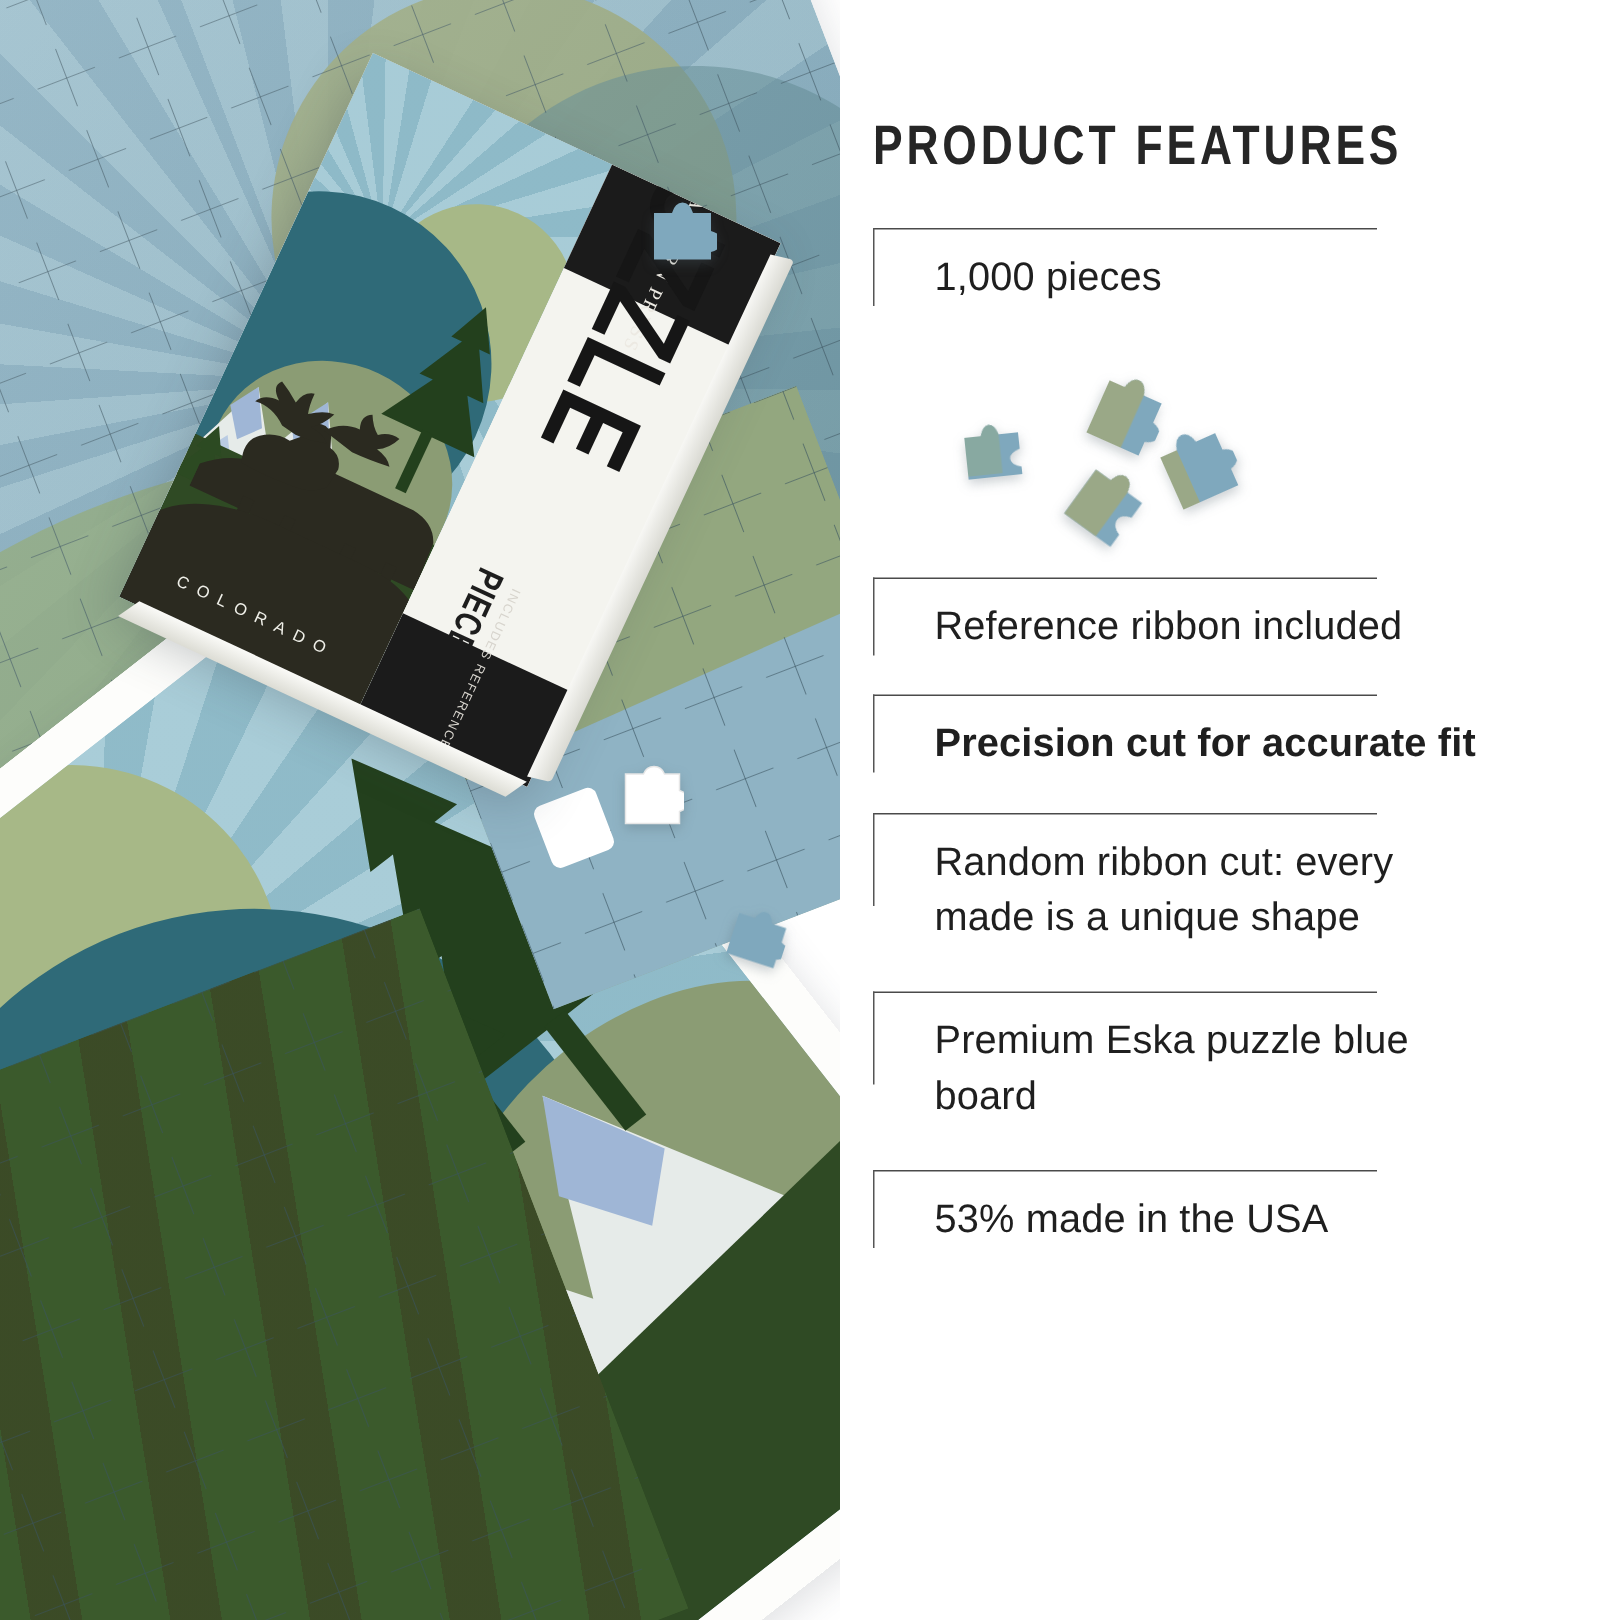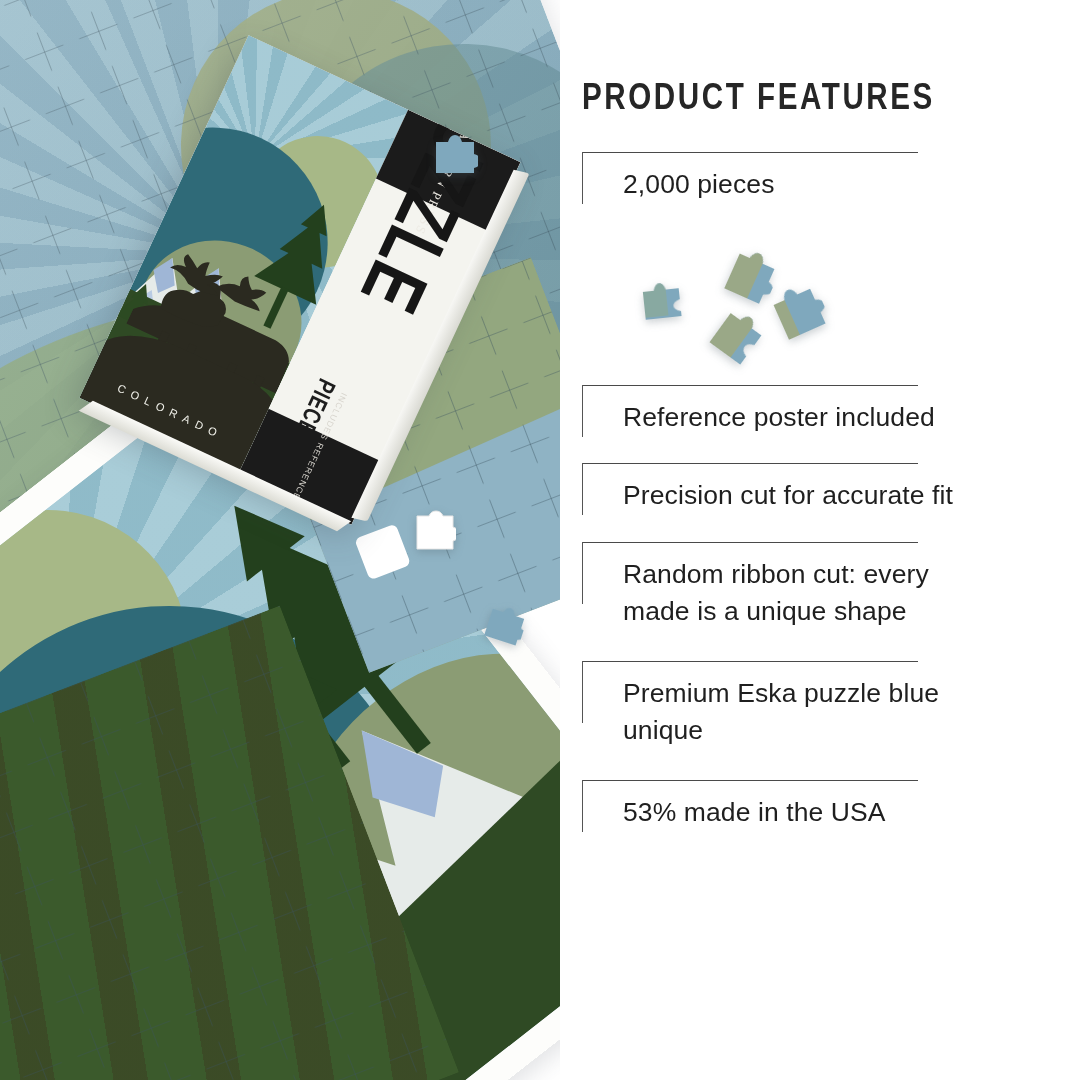--- a/index.html
+++ b/index.html
@@ -279,45 +279,45 @@
     </svg>
   </div>
 
   <div id="panel">
 
     <div id="ptitle">PRODUCT FEATURES</div>
 
     <div class="feat" style="top:152px;">
       <div class="rule"></div>
       <div class="tick"></div>
-      <div class="txt">2,000 pieces</div>
+      <div class="txt">1,000 pieces</div>
     </div>
 
     <div class="feat" style="top:385px;">
       <div class="rule"></div>
       <div class="tick"></div>
-      <div class="txt">Reference poster included</div>
+      <div class="txt">Reference ribbon included</div>
     </div>
 
     <div class="feat" style="top:463px;">
       <div class="rule"></div>
       <div class="tick"></div>
-      <div class="txt" style="width:400px;">Precision cut for accurate fit</div>
+      <div class="txt" style="width:400px;font-weight:bold;">Precision cut for accurate fit</div>
     </div>
 
     <div class="feat" style="top:542px;">
       <div class="rule"></div>
       <div class="tick" style="height:62px;"></div>
       <div class="txt" style="width:335px;">Random ribbon cut: every made is a unique shape</div>
     </div>
 
     <div class="feat" style="top:661px;">
       <div class="rule"></div>
       <div class="tick" style="height:62px;"></div>
-      <div class="txt" style="width:320px;">Premium Eska puzzle blue unique</div>
+      <div class="txt" style="width:320px;">Premium Eska puzzle blue board</div>
     </div>
 
     <div class="feat" style="top:780px;">
       <div class="rule"></div>
       <div class="tick"></div>
       <div class="txt">53% made in the USA</div>
     </div>
   </div>
 
   <svg class="piece" style="left:640px;top:282px;width:44px;height:40px;transform:rotate(-6deg);" viewBox="0 0 44 40">

